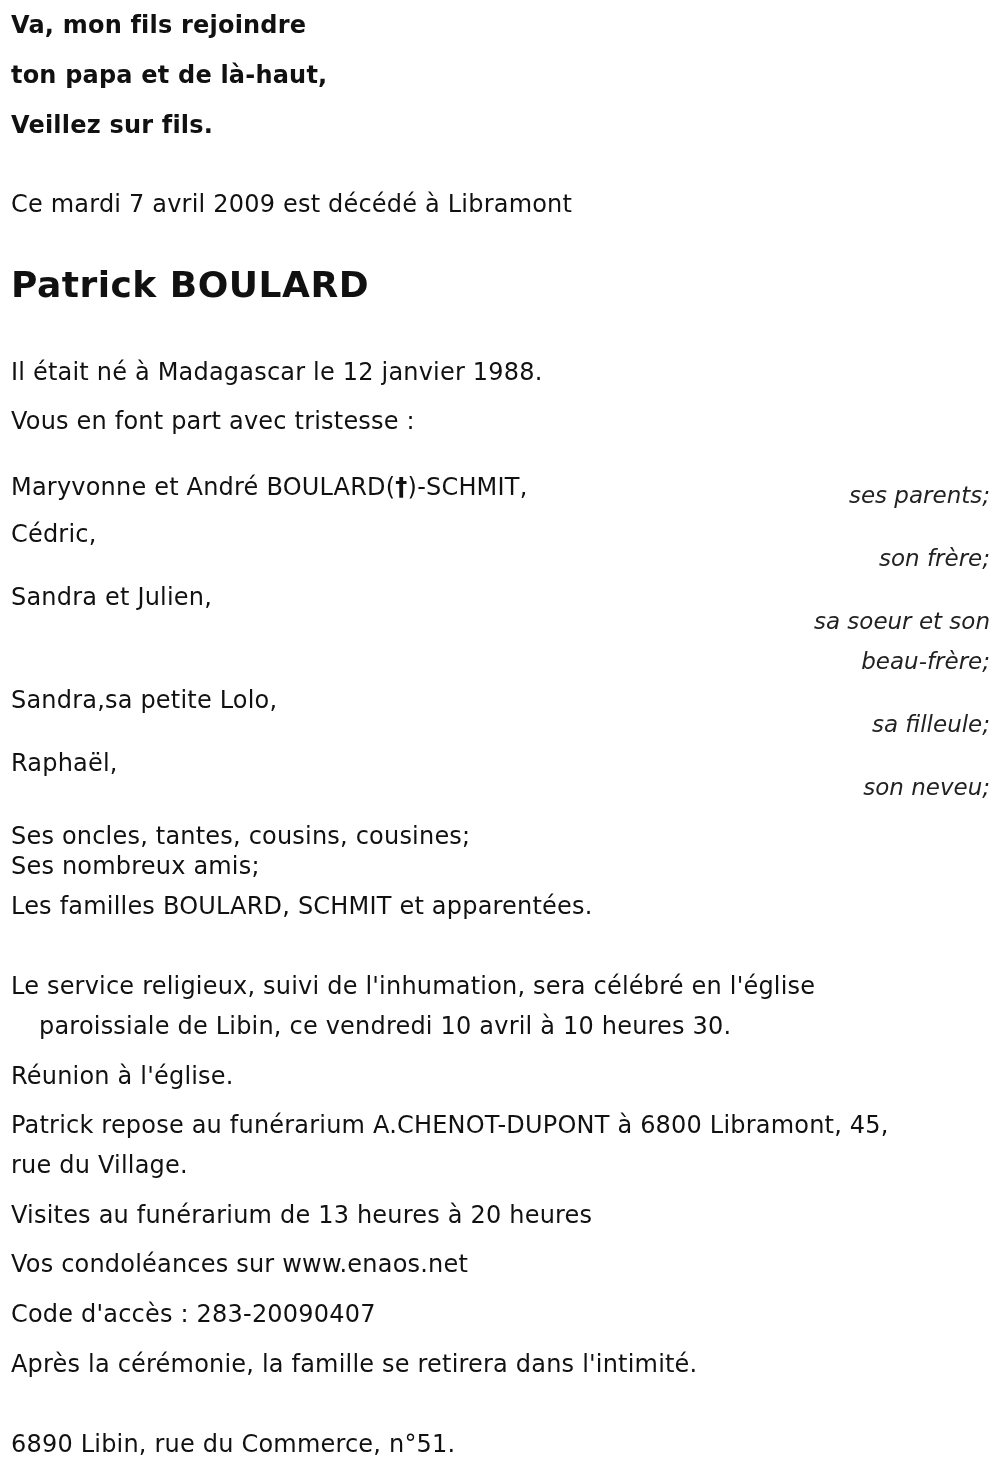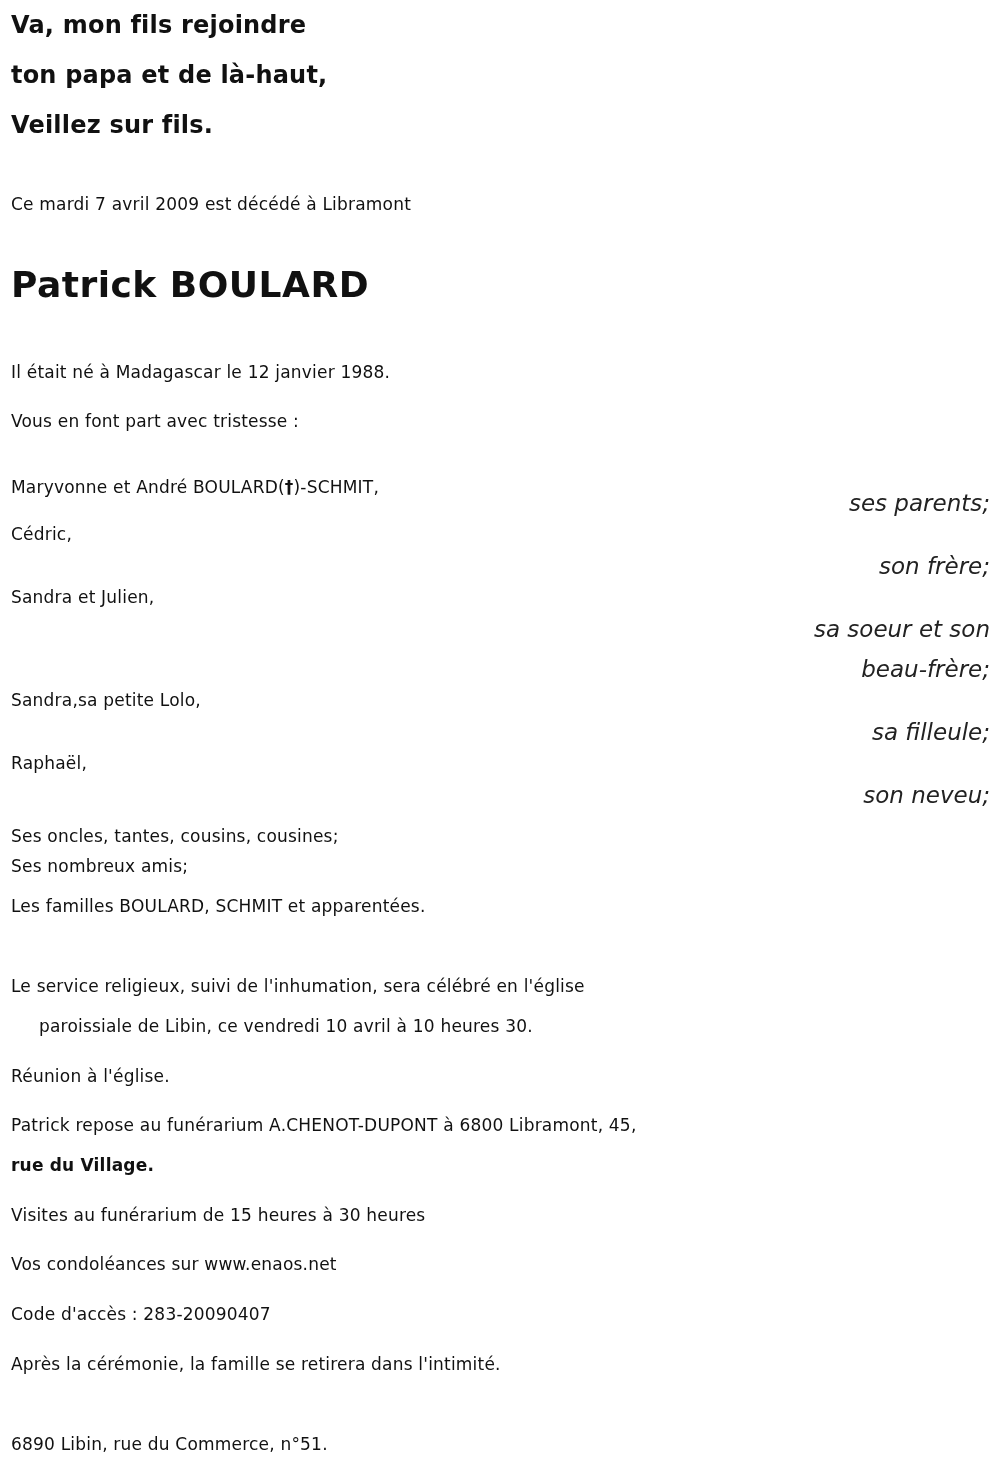--- a/index.html
+++ b/index.html
@@ -12,21 +12,21 @@
       height: 1478px;
       position: relative;
       overflow: hidden;
       font-family: "DejaVu Sans", sans-serif;
       color: #111111;
     }
     .line {
       position: absolute;
       left: 11px;
       white-space: nowrap;
-      font-size: 17px;
+      font-size: 24px;
       line-height: 30px;
       letter-spacing: 0.2px;
     }
     .bold {
       font-weight: bold;
       font-size: 24px;
     }
     .title {
       font-weight: bold;
       font-size: 36px;
@@ -35,21 +35,20 @@
     }
     .right {
       position: absolute;
       right: 10px;
       text-align: right;
       font-style: italic;
       font-size: 23px;
       line-height: 30px;
       white-space: nowrap;
       color: #222222;
-      margin-top: 8px;
     }
     .cross {
       font-weight: bold;
     }
   </style>
 </head>
 <body>
 
 <div>
 
@@ -84,22 +83,22 @@
 
   <div class="line" style="top:811px;margin-top:10px;">Ses oncles, tantes, cousins, cousines;</div>
   <div class="line" style="top:851px;">Ses nombreux amis;</div>
   <div class="line" style="top:891px;">Les familles BOULARD, SCHMIT et apparentées.</div>
 
   <div class="line" style="top:971px;">Le service religieux, suivi de l'inhumation, sera célébré en l'église</div>
   <div class="line" style="top:1011px;margin-left:28px;">paroissiale de Libin, ce vendredi 10 avril à 10 heures 30.</div>
   <div class="line" style="top:1061px;">Réunion à l'église.</div>
 
   <div class="line" style="top:1110px;">Patrick repose au funérarium A.CHENOT-DUPONT à 6800 Libramont, 45,</div>
-  <div class="line" style="top:1150px;font-weight:bold;">rue du Village.</div>
+  <div class="line" style="top:1150px;">rue du Village.</div>
 
-  <div class="line" style="top:1200px;">Visites au funérarium de 15 heures à 30 heures</div>
+  <div class="line" style="top:1200px;">Visites au funérarium de 13 heures à 20 heures</div>
   <div class="line" style="top:1249px;">Vos condoléances sur www.enaos.net</div>
   <div class="line" style="top:1299px;">Code d'accès : 283-20090407</div>
   <div class="line" style="top:1349px;">Après la cérémonie, la famille se retirera dans l'intimité.</div>
 
   <div class="line" style="top:1429px;">6890 Libin, rue du Commerce, n°51.</div>
 
 </div>
 
 </body></html>

